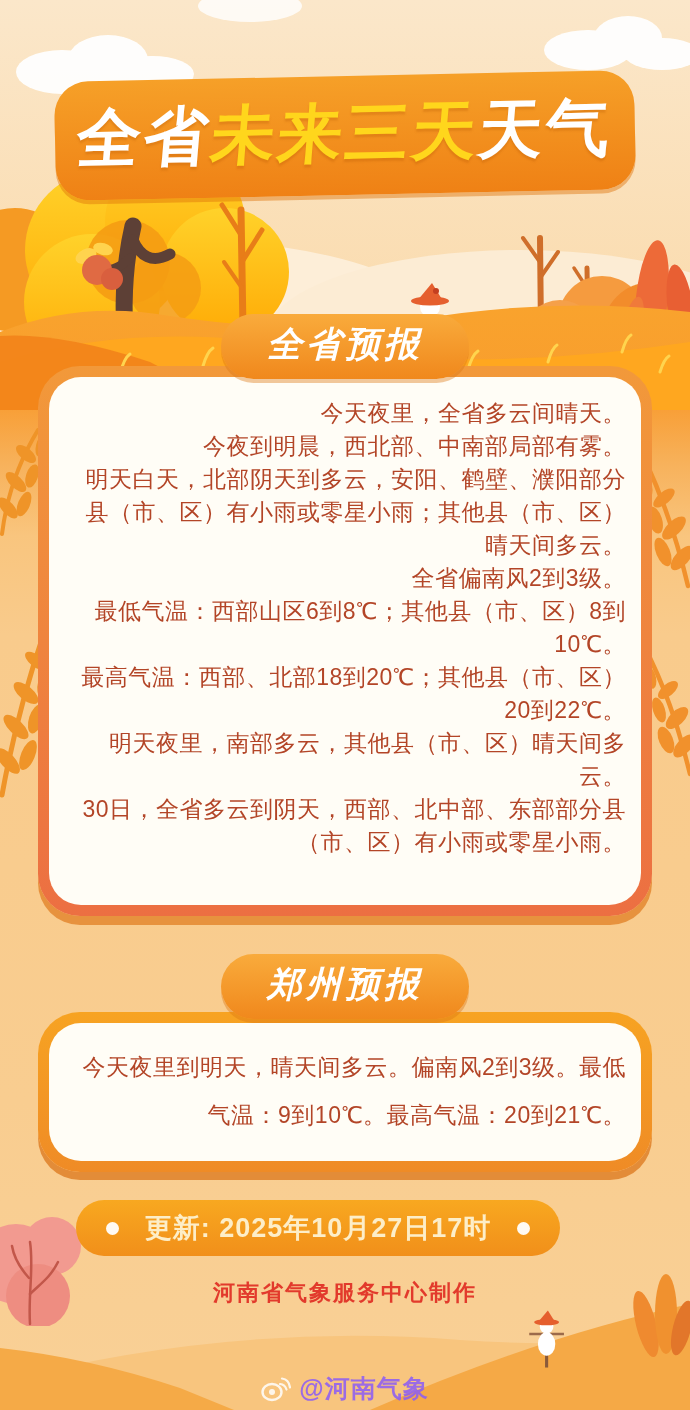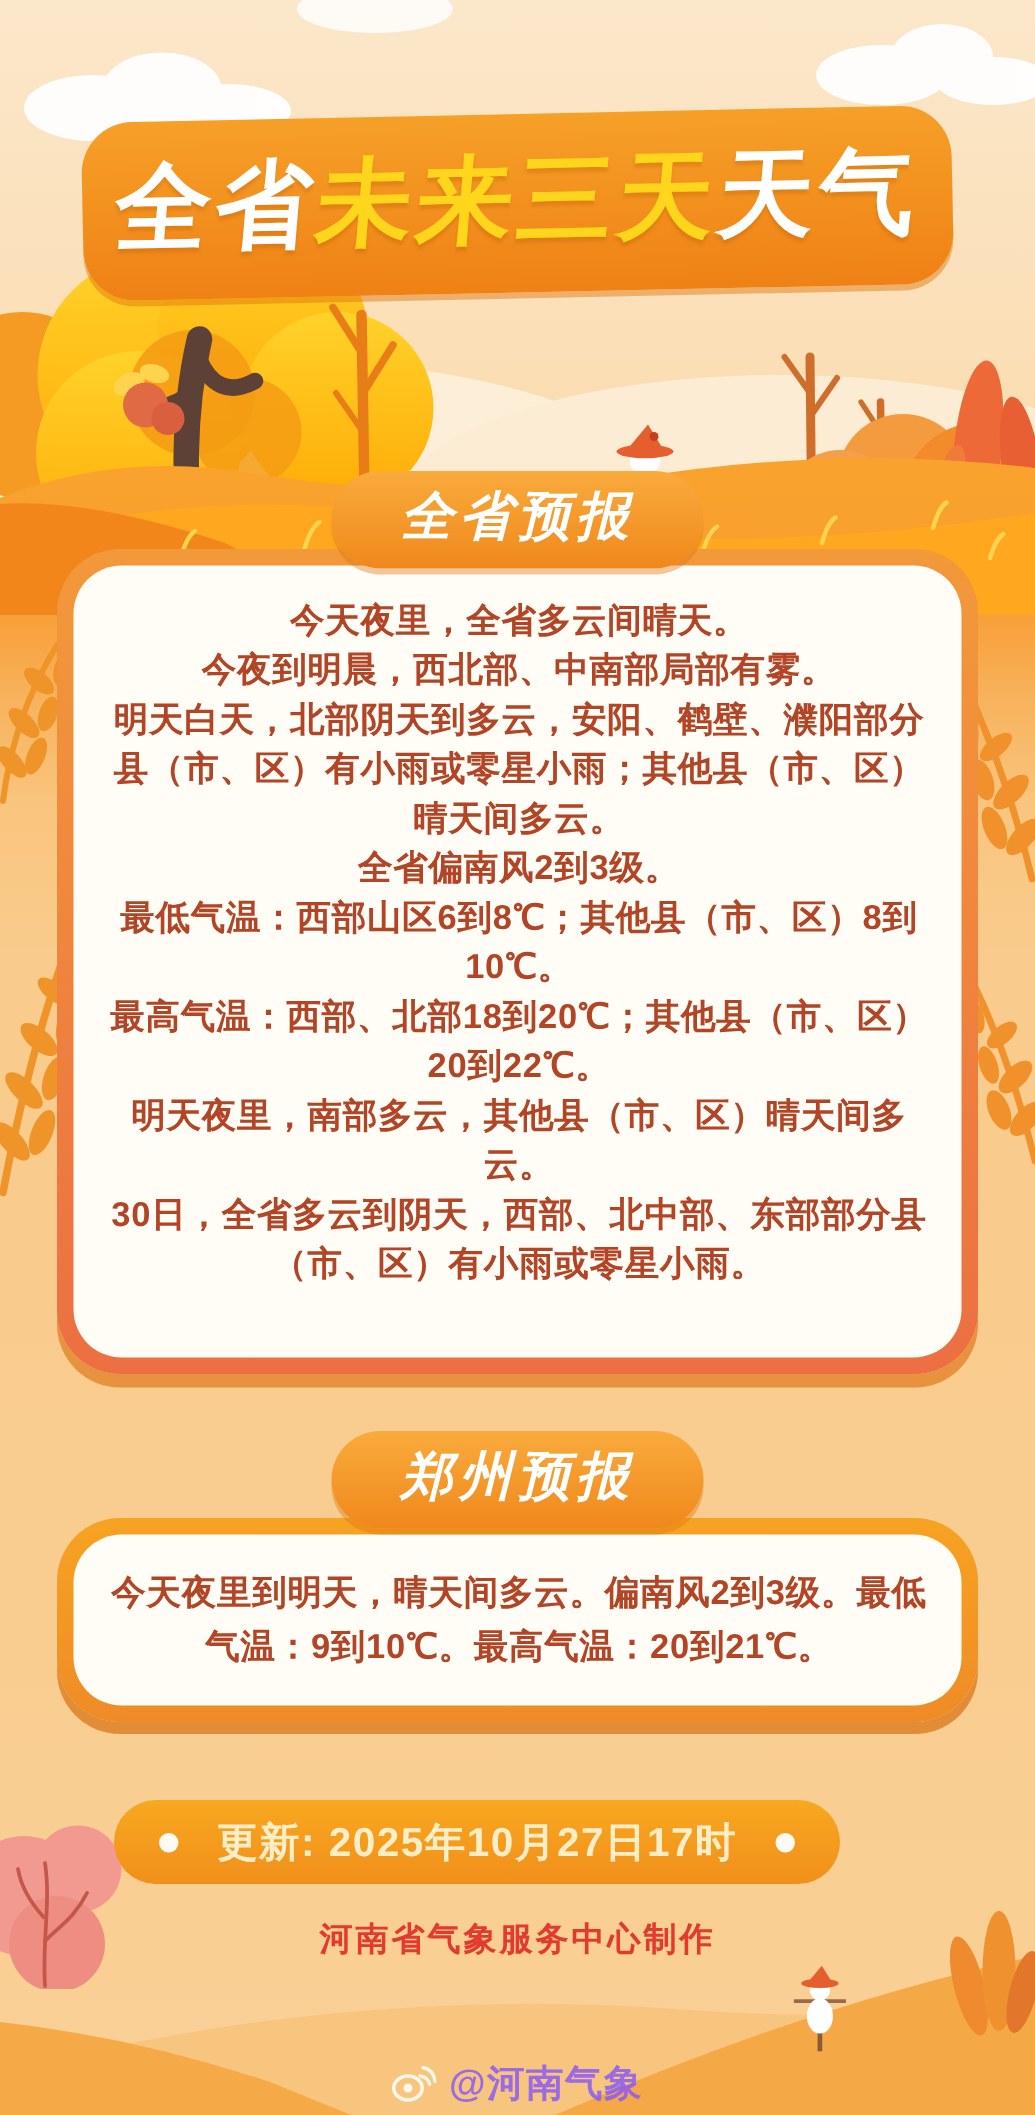--- a/index.html
+++ b/index.html
@@ -85,25 +85,25 @@
     box-shadow:0 8px 0 rgba(223,128,40,.85);
   }
   .card-inner{
     background:#fffdf6;border-radius:32px;
     padding:20px 15px 22px 17px;
     overflow:hidden;
   }
   .card1 .card-inner{min-height:528px;}
   .fc-line{
     color:var(--text-red);
-    font-size:23px;line-height:33px;font-weight:700;
+    font-size:23px;line-height:33px;font-weight:400;
     letter-spacing:.5px;
-    text-align:center;
-  }
-  .card2 .fc-line{line-height:36px;}
+    text-align:right;
+  }
+  .card2 .fc-line{line-height:48px;}
 
   
   .update-wrap{position:absolute;left:0;top:1200px;width:636px;display:flex;justify-content:center;z-index:5;}
   .update-pill{
     background:linear-gradient(180deg,#f8a820 0%,#f18f1a 100%);
     border-radius:30px;
     height:56px;
     display:flex;align-items:center;gap:26px;
     padding:0 30px;
   }

